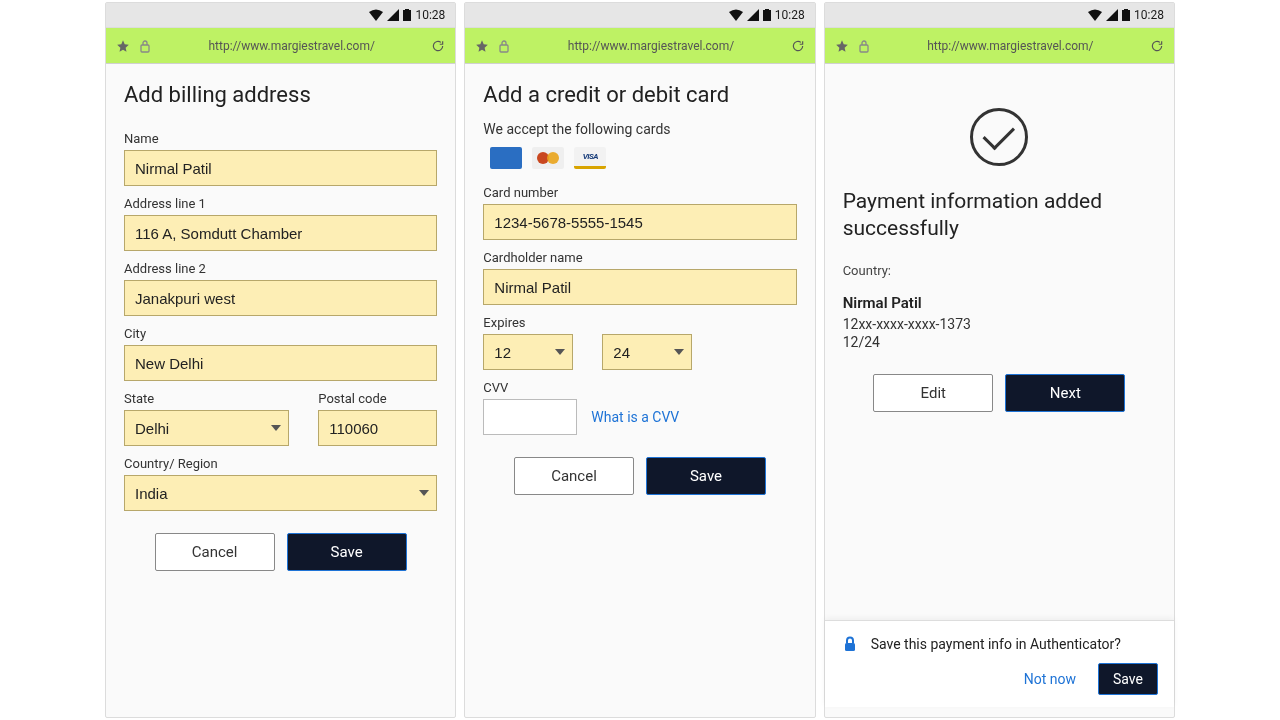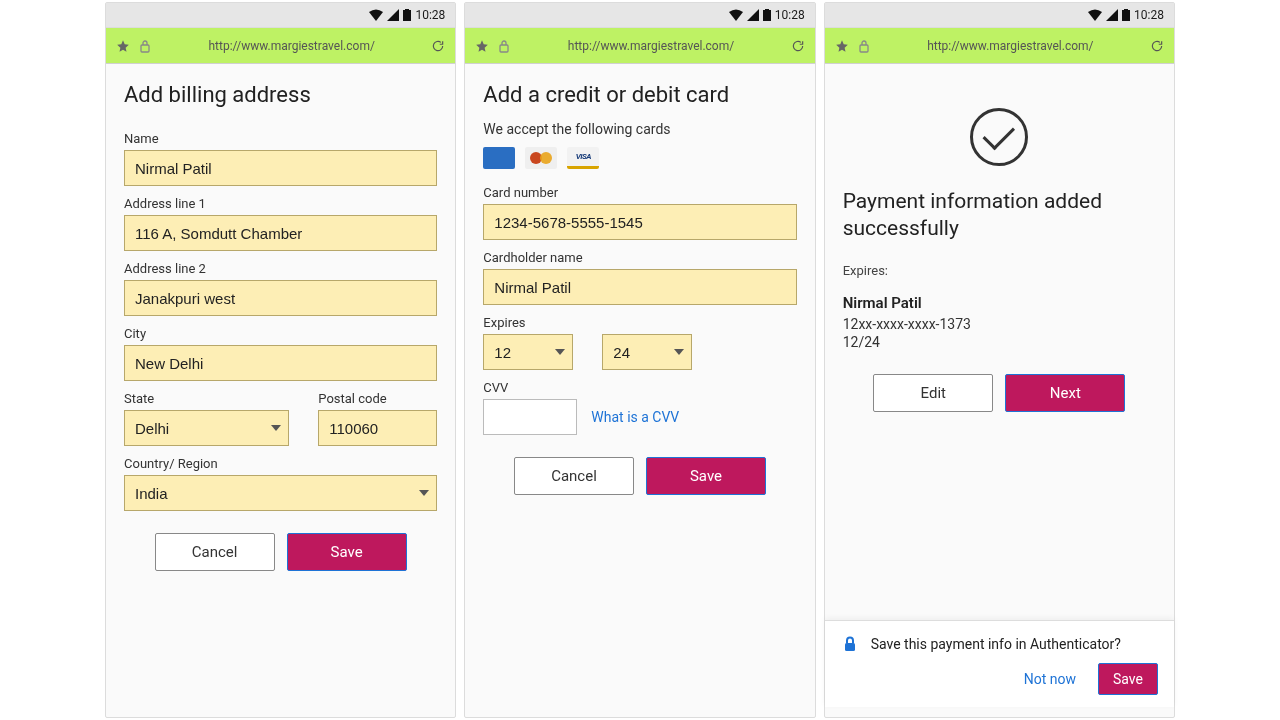--- a/index.html
+++ b/index.html
@@ -80,22 +80,22 @@
   .btnrow { display:flex; justify-content:center; gap:12px; margin-top:22px; }
   .btn {
     height: 38px;
     min-width: 120px;
     border-radius: 2px;
     font-size: 15px;
     display:flex;align-items:center;justify-content:center;
     cursor:pointer;
   }
   .btn.secondary { background:#fff; border:1px solid #888; color:#333; }
-  .btn.primary { background:#be185d; border:1px solid #1e73d6; color:#fff; }
-  .cards-row { display:flex; gap:10px; margin-bottom:6px; }
+  .btn.primary { background:#0f172a; border:1px solid #1e73d6; color:#fff; }
+  .cards-row { display:flex; gap:10px; margin-bottom:6px;margin-left:7px; }
   .card-logo { width:32px; height:22px; border-radius:2px; display:flex; align-items:center; justify-content:center; font-size:8px; color:#333; }
   .amex { background:#2a6ec2; }
   .mc { background:#efefef; position:relative; }
   .mc::before, .mc::after { content:""; width:12px;height:12px;border-radius:50%;position:absolute;top:5px; }
   .mc::before { left:5px; background:#c9471f; }
   .mc::after { right:5px; background:#e9a31a; opacity:.9; }
   .visa { background:#f2f2f2; border-bottom:3px solid #d8a400; font-weight:700; font-style:italic; color:#1a3e7b; letter-spacing:-.5px;}
   .link { color:#1e73d6; font-size:14px; margin-left:14px; }
   .success-icon {
     width:58px;height:58px;border:3px solid #333;border-radius:50%;
@@ -322,21 +322,21 @@
     <span class="icon">
         <svg width="16" height="16" viewBox="0 0 24 24">
           <path fill="none" stroke="#555" stroke-width="2" d="M20 12a8 8 0 1 1-3-6.2M20 4v5h-5"></path>
         </svg>
       </span>
   </div>
   <div class="divider"></div>
   <div class="page">
     <div class="success-icon"></div>
     <h2 class="success-title">Payment information added successfully</h2>
-    <div class="summary-label">Expires:</div>
+    <div class="summary-label">Country:</div>
     <div class="summary-name">Nirmal Patil</div>
     <div class="summary-line">12xx-xxxx-xxxx-1373</div>
     <div class="summary-line">12/24</div>
 
     <div class="btnrow">
       <div class="btn secondary">Edit</div>
       <div class="btn primary">Next</div>
     </div>
   </div>
 

